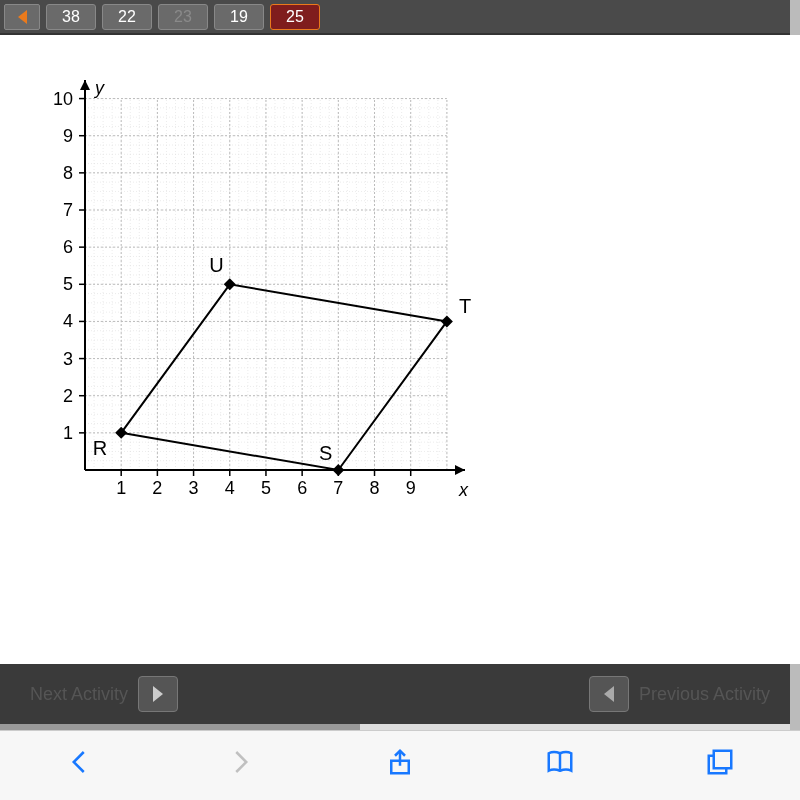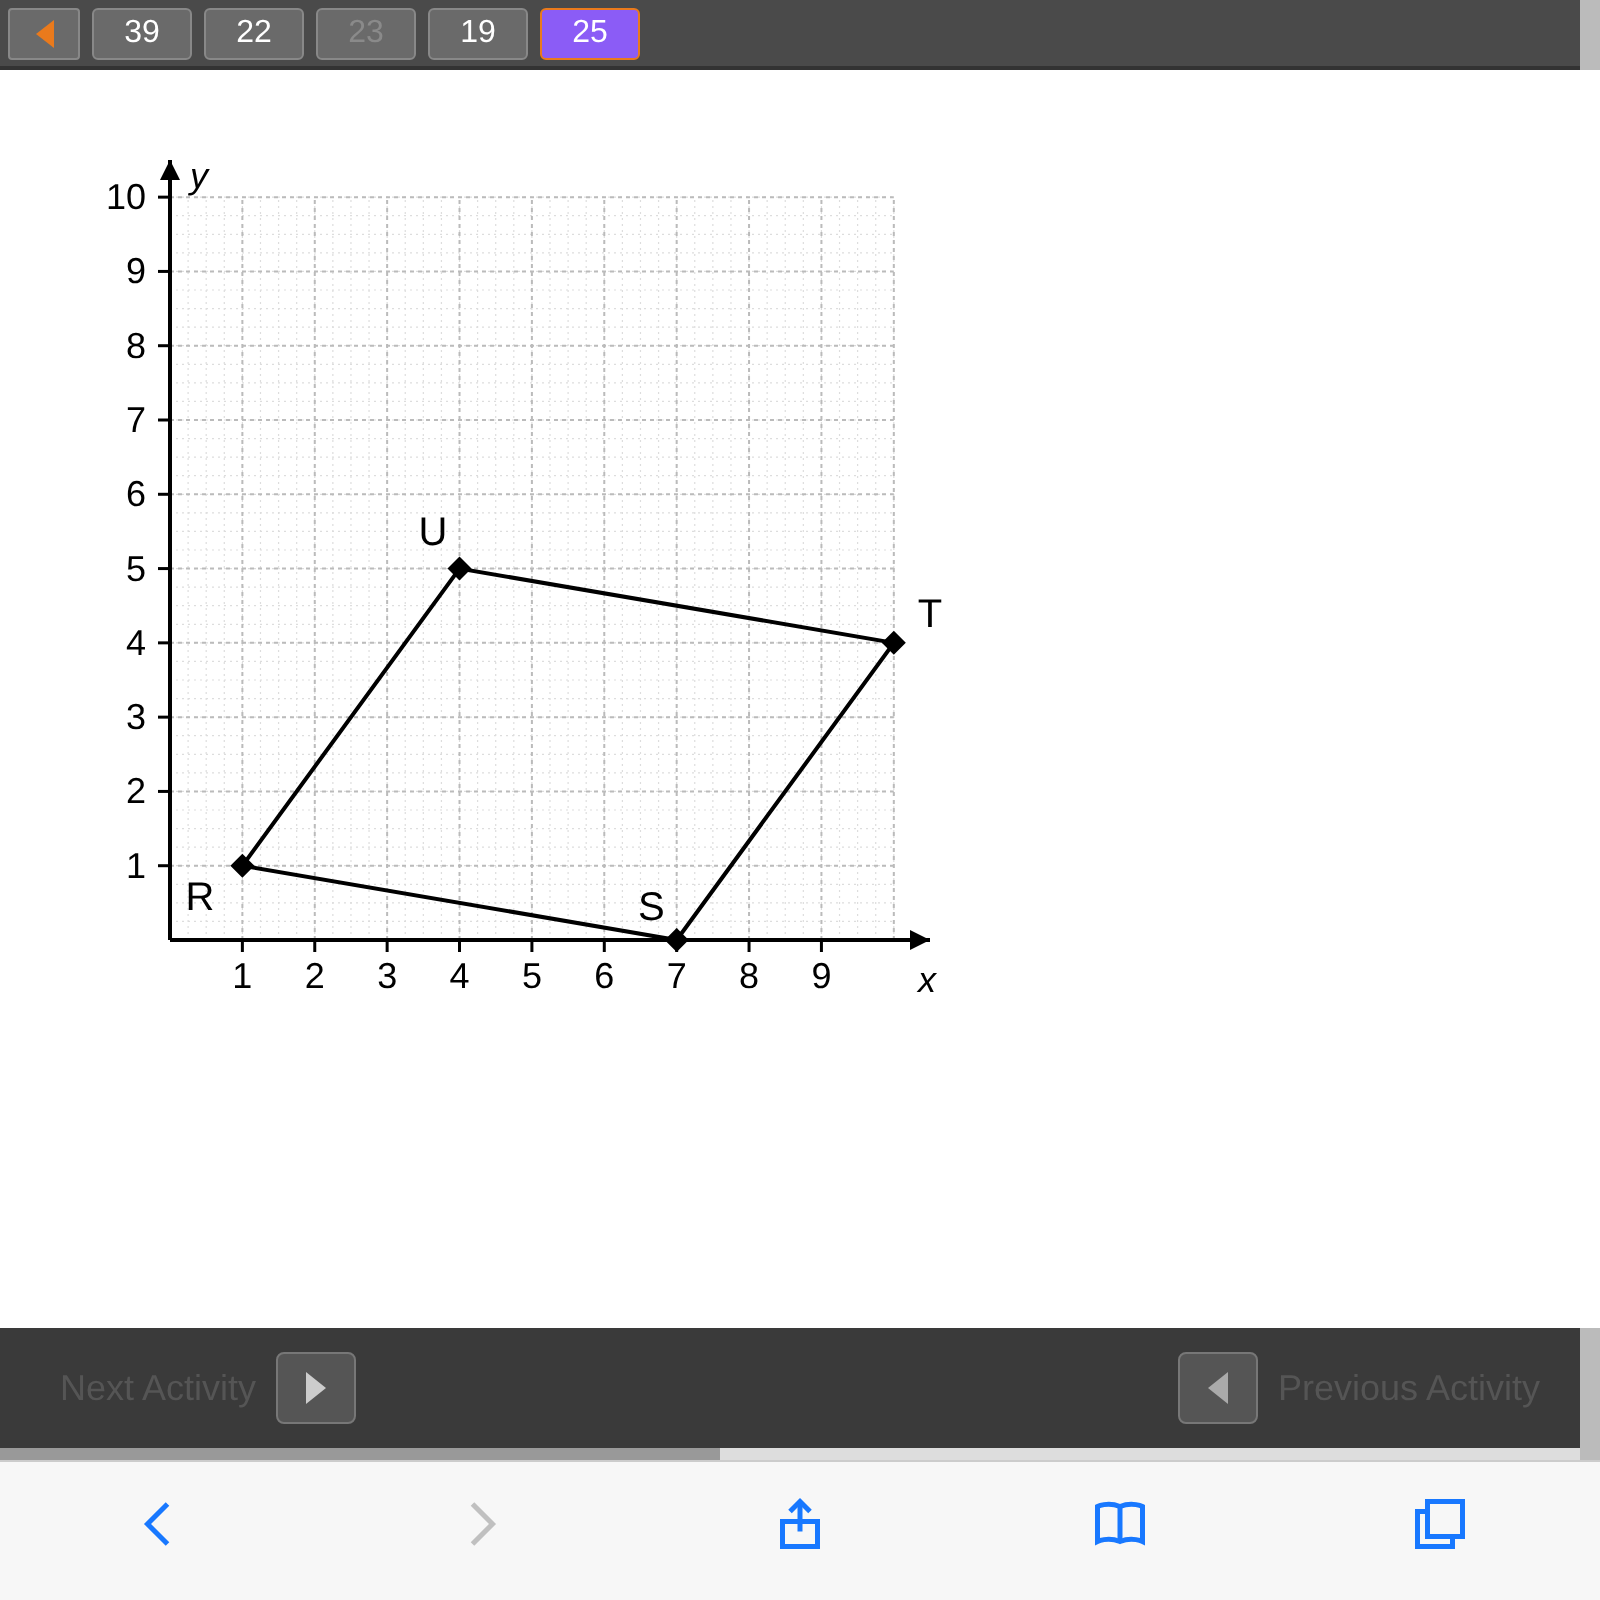--- a/index.html
+++ b/index.html
@@ -2,21 +2,21 @@
 <html><head>
 <meta charset="utf-8">
 <style>
   * { margin: 0; padding: 0; box-sizing: border-box; }
   body { width: 800px; height: 800px; font-family: Arial, sans-serif; background: #fff; overflow: hidden; display: flex; flex-direction: column; }
   .topbar { background: #4a4a4a; height: 35px; display: flex; align-items: center; padding: 0 4px; gap: 6px; border-bottom: 2px solid #333;}
   .nav-arrow { width: 36px; height: 26px; background: #6a6a6a; border: 1px solid #888; display: flex; align-items: center; justify-content: center; color: #ea7a1c; font-size: 16px; border-radius: 2px; cursor: pointer;}
   .nav-arrow span { display:block; width:0;height:0;border-top:7px solid transparent;border-bottom:7px solid transparent;border-right:9px solid #ea7a1c;}
   .pg { width: 50px; height: 26px; border: 1px solid #888; background: #6a6a6a; color: #fff; display: flex; align-items: center; justify-content: center; font-size: 16px; border-radius: 3px; cursor:pointer;}
   .pg.disabled { color: #8a8a8a; text-align: right; }
-  .pg.active { background: #8b5cf6; border-color: #ea7a1c; }
+  .pg.active { background: #7f1d1d; border-color: #ea7a1c; }
   .chart-area { flex: 1; background:#fff; padding: 30px 0 0 30px; position:relative;}
   svg.chart { display:block; }
   .activity-bar { background: #3a3a3a; height: 60px; display: flex; align-items: center; justify-content: space-between; padding: 0 20px;}
   .act-btn { width: 40px; height: 36px; background: #555; border:1px solid #777; border-radius:4px; display:flex;align-items:center;justify-content:center; cursor:pointer;}
   .act-btn .tri-l { width:0;height:0;border-top:8px solid transparent;border-bottom:8px solid transparent;border-right:10px solid #aaa;}
   .act-btn .tri-r { width:0;height:0;border-top:8px solid transparent;border-bottom:8px solid transparent;border-left:10px solid #ccc;}
   .act-label { color:#555; font-size:18px; margin: 0 10px;}
   .act-group { display:flex; align-items:center;}
   .scroll-hint { height: 6px; background: linear-gradient(to right, #999 0, #999 45%, #ddd 45%, #ddd 100%);}
   .browser-bar { height: 70px; background:#f7f7f7; border-top:1px solid #ccc; display:flex; align-items:center; justify-content: space-around;}
@@ -29,21 +29,21 @@
 </head>
 <body>
 
 <div class="content-wrap">
 <div class="right-edge"></div>
 
 <div class="topbar">
   <div class="nav-arrow">
         <span></span>
       </div>
-  <div class="pg">39</div>
+  <div class="pg">38</div>
   <div class="pg">22</div>
   <div class="pg disabled">23</div>
   <div class="pg">19</div>
   <div class="pg active">25</div>
 </div>
 
 <div class="chart-area">
   <svg class="chart" id="chart-svg" width="460" height="460">
         <line x1="55" y1="405" x2="55" y2="33.57142857142861" stroke="#ddd" stroke-dasharray="1 2" stroke-width="0.6"></line>
         <line x1="55" y1="405" x2="416.90476190476187" y2="405" stroke="#ddd" stroke-dasharray="1 2" stroke-width="0.6"></line>

